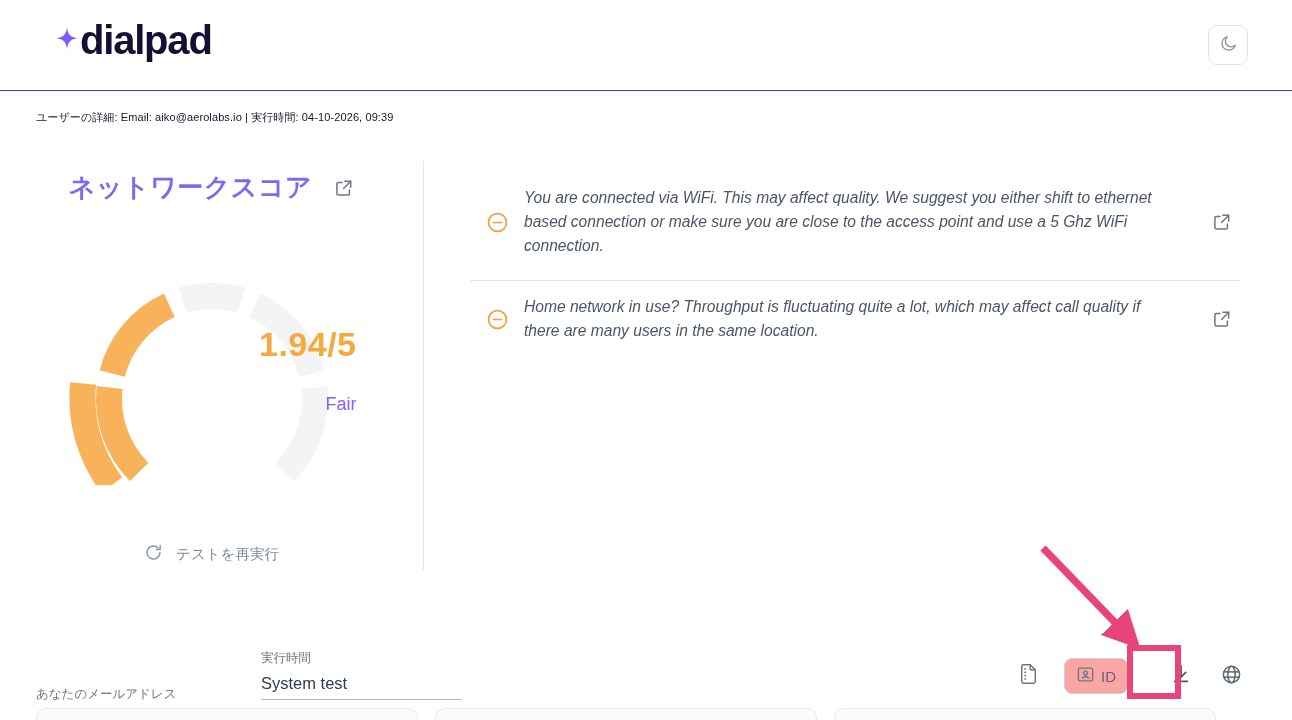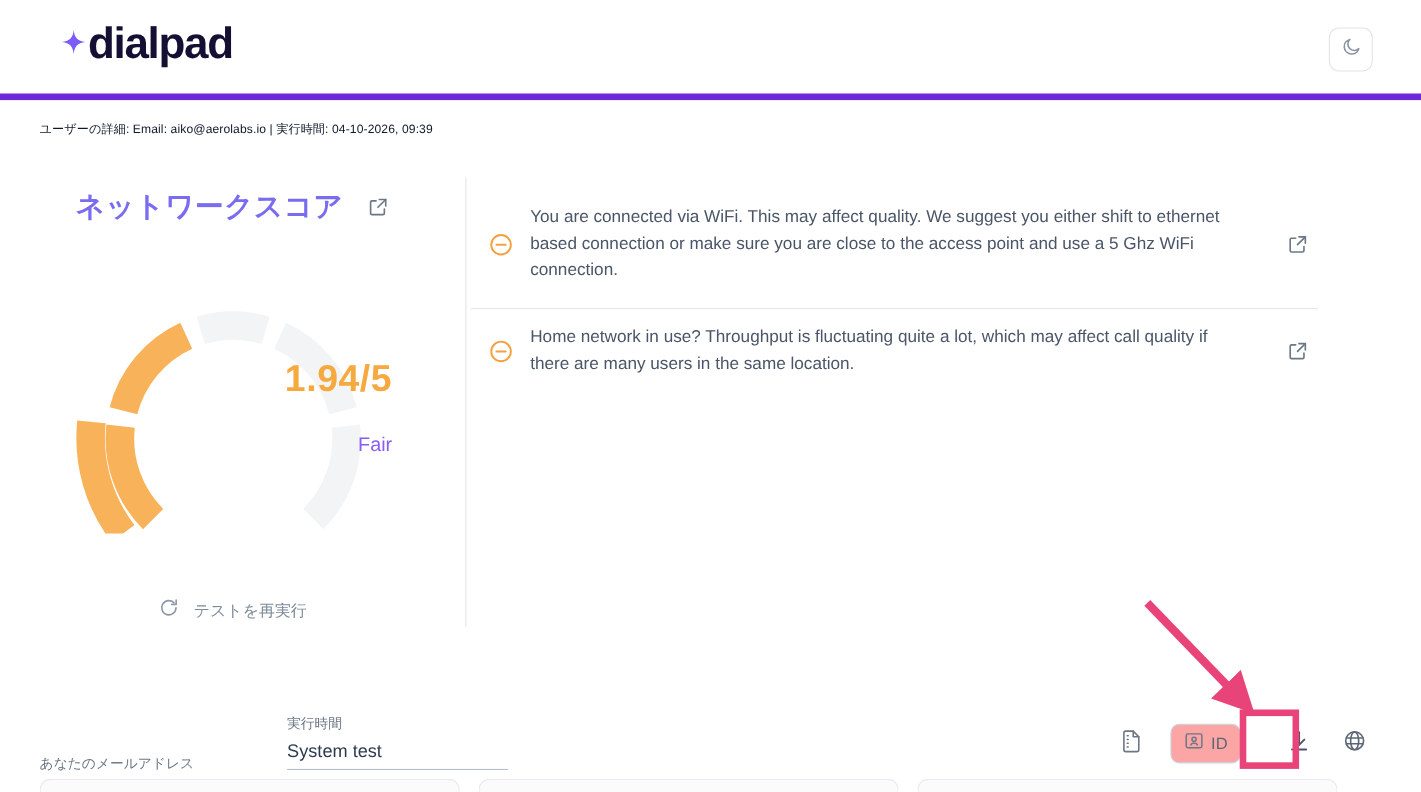--- a/index.html
+++ b/index.html
@@ -7,21 +7,21 @@
     width: 1292px; height: 720px;
     background: #ffffff;
     font-family: "Liberation Sans", sans-serif;
     overflow: hidden;
   }
   .page { position: relative; width: 1292px; height: 720px; background: #fff; }
 
   
   .header {
     position: absolute; left: 0; top: 0; width: 1292px; height: 91px;
-    border-bottom: 6px solid #6d28d9; background: #fff;
+    border-bottom: 1px solid #6d28d9; background: #fff;
   }
   .logo-wrap {
     position: absolute; left: 56px; top: 20px;
     display: flex; align-items: center; gap: 2px;
   }
   .logo-star { display: block; }
   .logo-text {
     font-size: 40px; font-weight: 700; color: #151033;
     letter-spacing: -1.2px; line-height: 1; margin-left: -4px;
     font-family: "Liberation Sans", sans-serif;
@@ -66,21 +66,21 @@
   .gauge-label { font-size: 18px; color: #8b5cf6; margin-top: 30px; }
 
   .rerun-btn {
     position: absolute; left: 0; top: 543px; width: 423px;
     display: flex; align-items: center; justify-content: center; gap: 13px;
     cursor: pointer;
   }
   .rerun-label { font-size: 14.5px; color: #7d8a99; }
 
   
-  .recos { position: absolute; left: 428px; top: 172px; width: 770px; }
+  .recos { position: absolute; left: 470px; top: 172px; width: 770px; font-style: italic; }
   .reco-row {
     display: flex; align-items: center; gap: 0px;
     padding: 14px 0 16px 0;
   }
   .reco-row.first { border-bottom: 1px solid #e3e5e9; padding-bottom: 22px; }
   .reco-icon { width: 54px; flex: 0 0 54px; display: flex; justify-content: center; }
   .reco-text {
     flex: 1 1 auto; font-size: 15.6px; line-height: 1.54; color: #4a5568;
     padding-right: 20px; max-width: 660px;
   }

